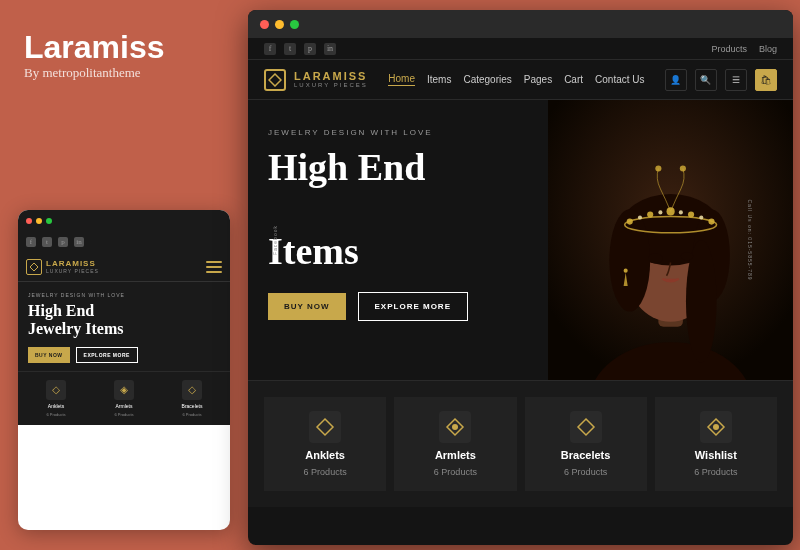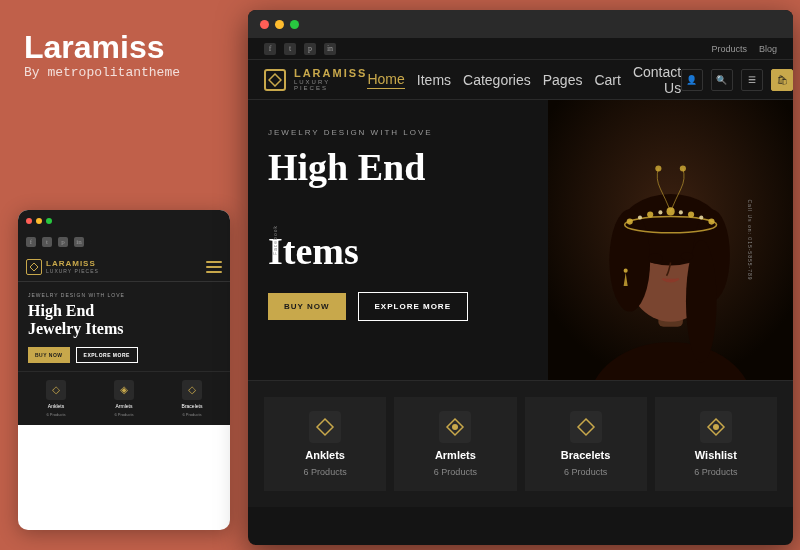--- a/index.html
+++ b/index.html
@@ -30,21 +30,21 @@
     .brand-subtitle {
       font-size: 20px;
       font-weight: 400;
       color: #fff;
       font-family: Arial, sans-serif;
       margin-bottom: 6px;
     }
     .brand-by {
       font-size: 13px;
       color: rgba(255,255,255,0.8);
-      font-family: Liberation Mono, monospace;
+      font-family: Liberation Serif, serif;
       margin-bottom: 27px;
     }
 
     
     .mobile-preview {
       position: absolute;
       left: 18px;
       top: 210px;
       width: 212px;
       height: 320px;
@@ -306,25 +306,24 @@
       font-size: 6px;
       letter-spacing: 2px;
       font-family: Arial, sans-serif;
     }
     .desktop-nav-links {
       display: flex;
       gap: 12px;
       align-items: center;
     }
     .desktop-nav-link {
-      font-size: 14px;
+      font-size: 10px;
       color: #ccc;
       font-family: Arial, sans-serif;
       cursor: pointer;
-      text-align: right;
     }
     .desktop-nav-link.active {
       color: #c8a84b;
       border-bottom: 1px solid #c8a84b;
       padding-bottom: 1px;
     }
     .desktop-nav-icons {
       display: flex;
       gap: 8px;
       align-items: center;

